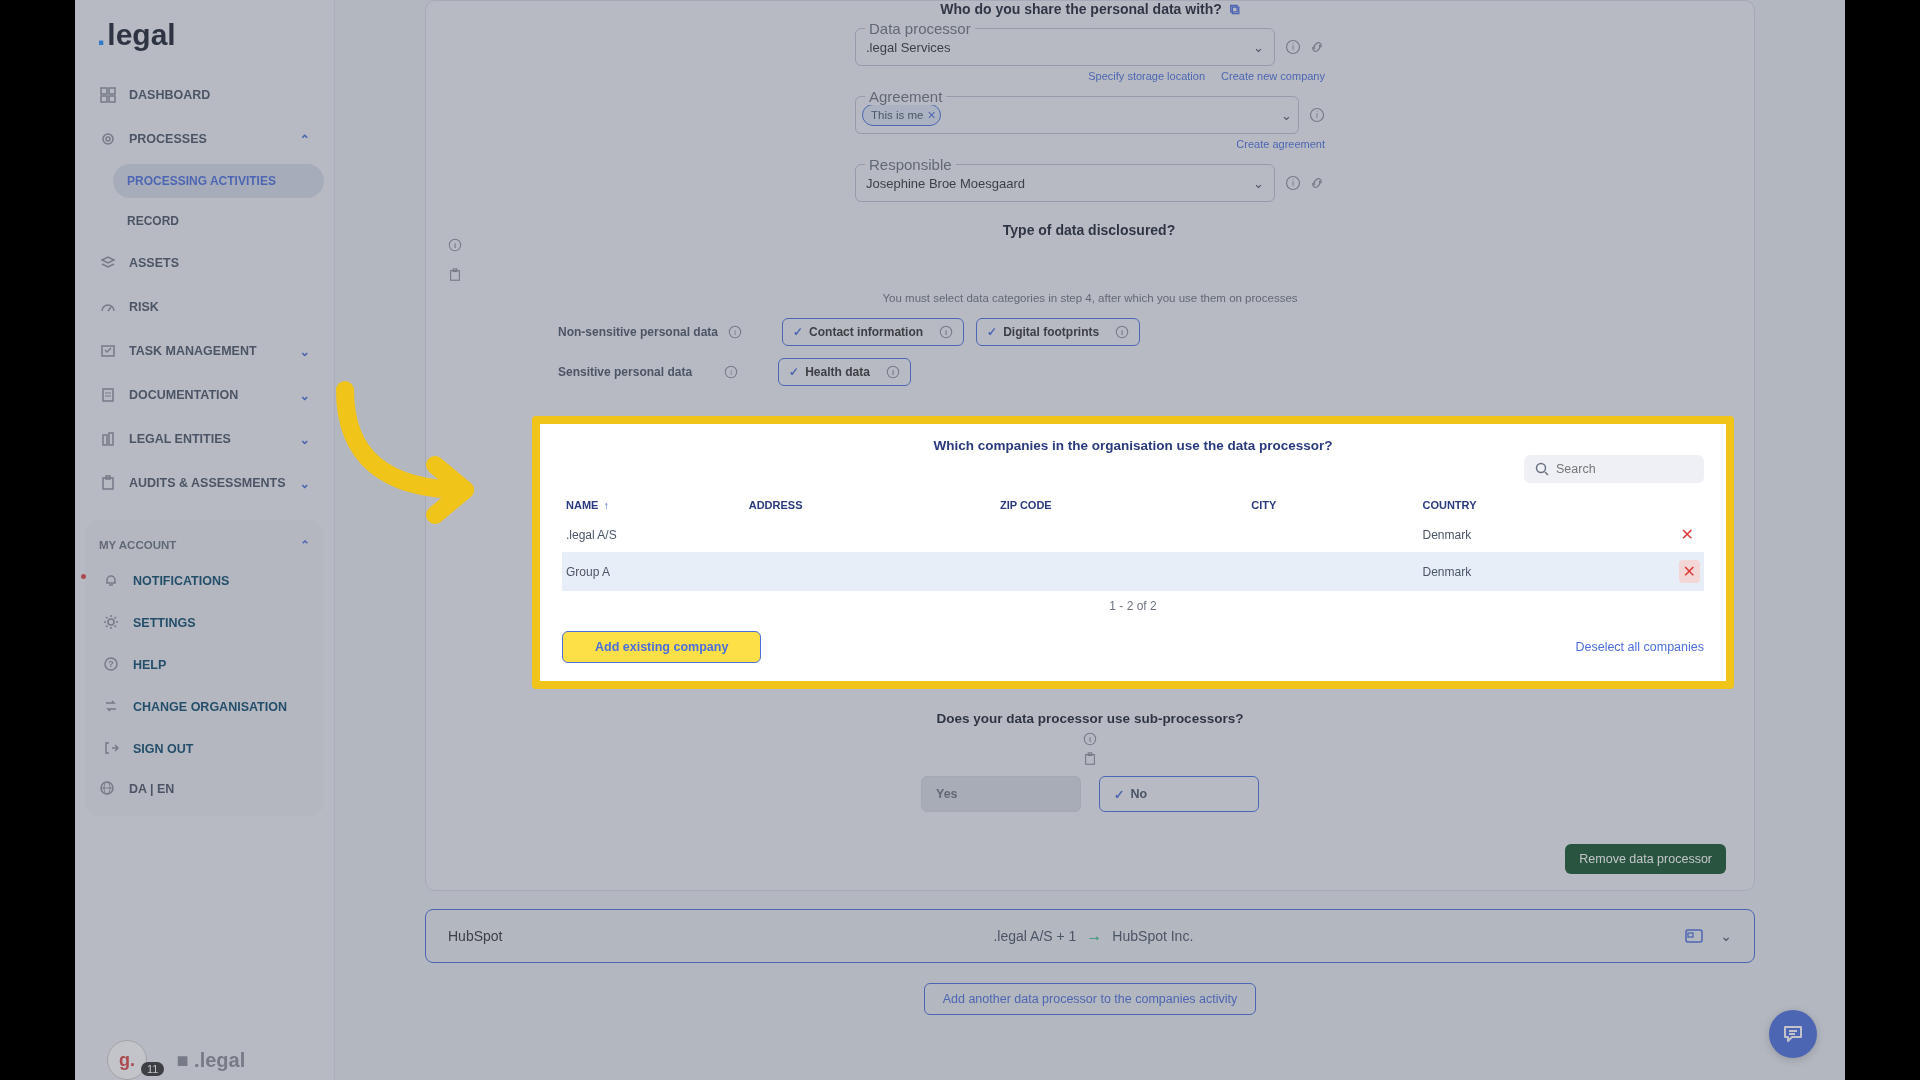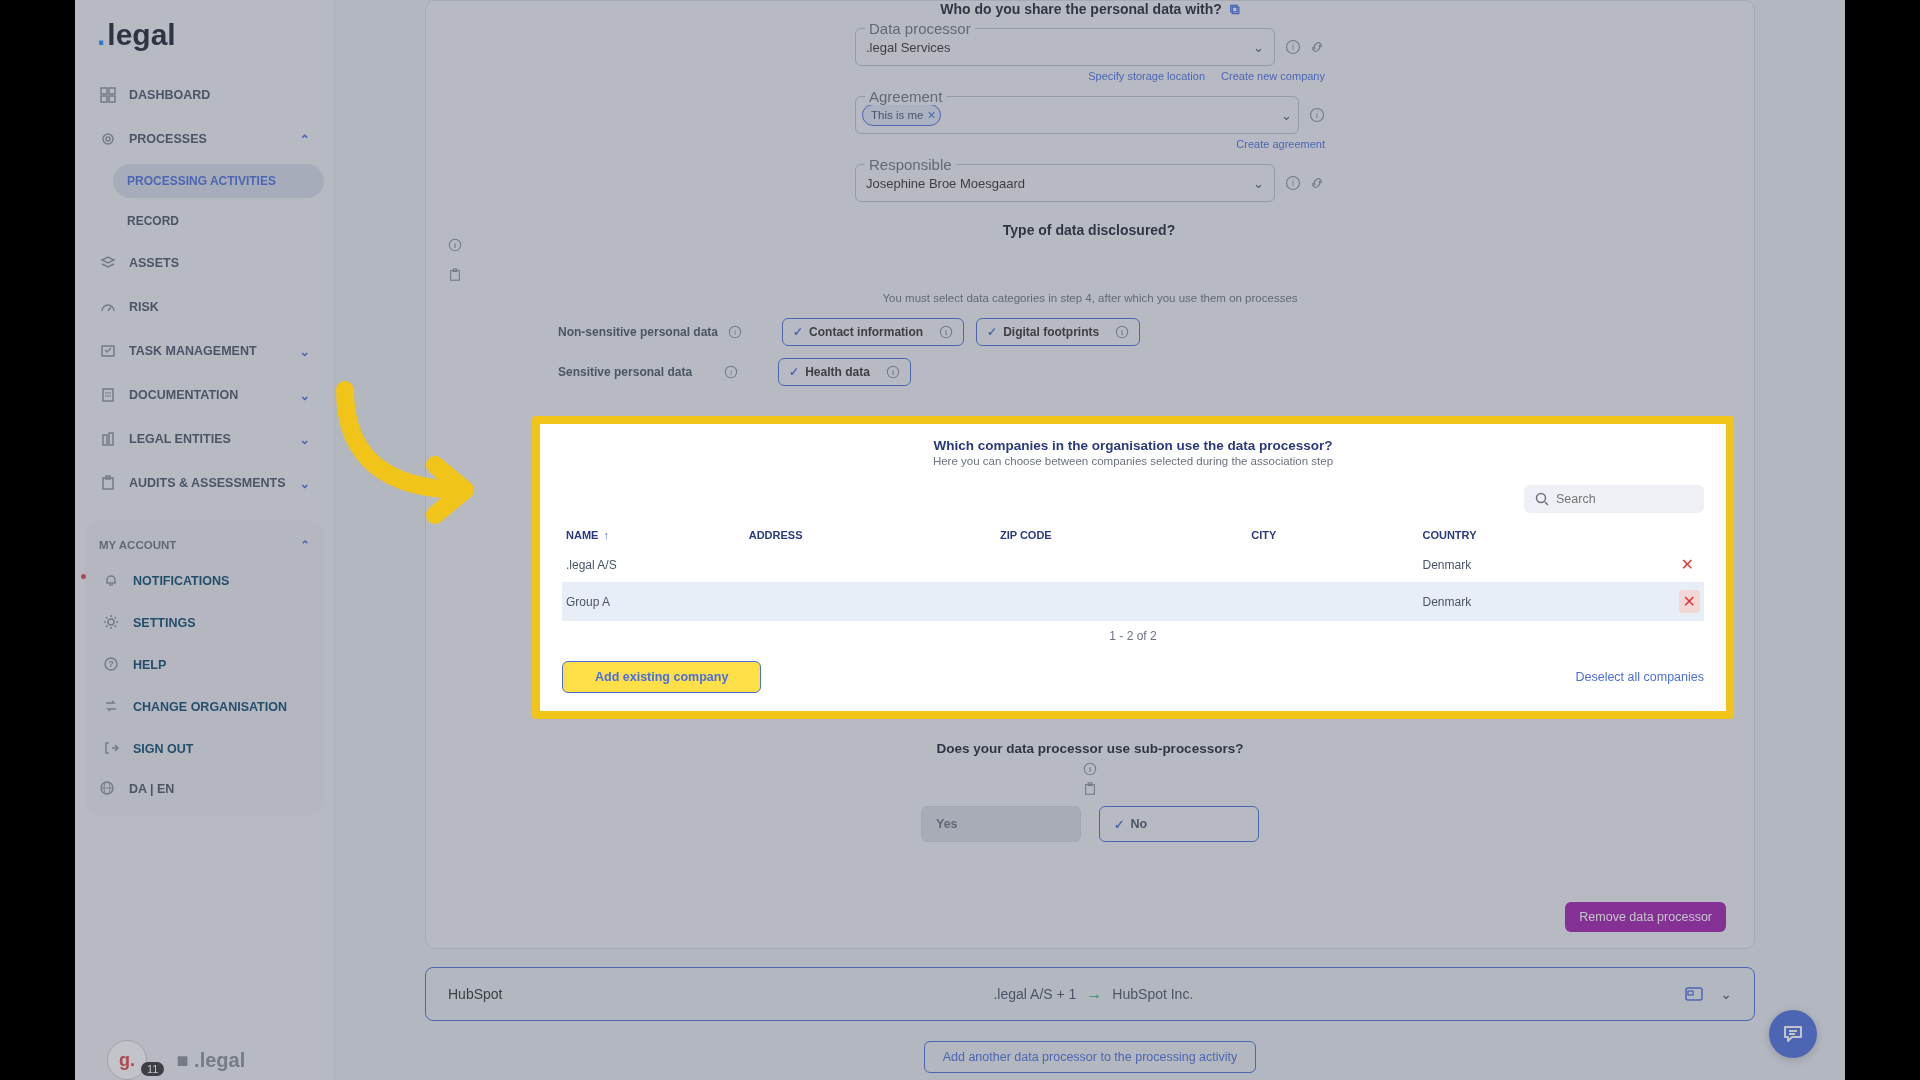--- a/index.html
+++ b/index.html
@@ -71,21 +71,21 @@
 
 .q2 { text-align: center; padding: 8px 0 12px; }
 .q2-title { font-size: 13.5px; font-weight: 700; color: #1d2333; margin-bottom: 10px; display: flex; justify-content: center; align-items: center; gap: 6px; flex-direction: column;}
 .yn { display: flex; justify-content: center; gap: 18px; }
 .yn-btn { width: 160px; height: 36px; border-radius: 6px; display: flex; align-items: center; padding: 0 14px; font-size: 12.5px; font-weight: 600; cursor: pointer; }
 .yn-no { background: #d6dbe2; color: #6b7280; border: 1px solid #cfd4dc; }
 .yn-yes { border: 1.5px solid #4c6fdd; background: #eef0f5; color: #4a5568; }
 .yn-yes .check { color: #4c6fdd; margin-right: 6px; }
 
 .remove-row { display: flex; justify-content: flex-end; padding: 20px 28px 0; }
-.btn-danger { background: #a21caf; color: #fff; border: none; padding: 8px 14px; font-size: 12.5px; border-radius: 6px; cursor: pointer; margin-top: 28px; }
+.btn-danger { background: #14532d; color: #fff; border: none; padding: 8px 14px; font-size: 12.5px; border-radius: 6px; cursor: pointer; }
 
 .hubspot { margin: 16px 90px 20px; border: 1.5px solid #4c6fdd; border-radius: 8px; padding: 16px 22px; display: flex; align-items: center; font-size: 14px; color: #333; }
 .hs-mid { margin: 0 auto; display: flex; align-items: center; gap: 10px; color: #4a5568; }
 .hs-mid .arrow { color: #21b573; font-size: 16px; }
 .hs-right { display: flex; align-items: center; gap: 16px; color: #4c6fdd; }
 
 .add-row { text-align: center; margin: 0 90px 40px; }
 .btn-outline-sm { border: 1px solid #4c6fdd; background: transparent; color: #4c6fdd; font-size: 12.5px; padding: 8px 18px; border-radius: 6px; cursor: pointer; }
 
 .arrow-svg { position: absolute; left: 240px; top: 370px; z-index: 30; pointer-events: none; }
@@ -396,21 +396,20 @@
                     <text x="8" y="11" text-anchor="middle" font-size="9" fill="#8a8f9a">i</text>
                   </svg>
                 </span>
               </div>
           </div>
         </div>
       </div>
 
       <div class="highlight">
         <div class="hl-title">Which companies in the organisation use the data processor?</div>
-        <div class="hl-sub">Here you can choose between companies selected during the association step</div>
         <div class="search-wrap">
           <div class="search">
             <span class="s-icon">
                 <svg width="16" height="16" viewBox="0 0 16 16">
                   <circle cx="7" cy="7" r="4.5" fill="none" stroke="#6b7280" stroke-width="1.5"></circle>
                   <line x1="11" y1="11" x2="14" y2="14" stroke="#6b7280" stroke-width="1.5"></line>
                 </svg>
               </span>
             <input placeholder="Search" style="">
           </div>
@@ -500,21 +499,21 @@
             <svg width="20" height="20" viewBox="0 0 20 20">
               <rect x="2" y="4" width="16" height="12" rx="2" fill="none" stroke="#4c6fdd" stroke-width="1.5"></rect>
               <rect x="4" y="7" width="5" height="4" fill="none" stroke="#4c6fdd" stroke-width="1.3"></rect>
             </svg>
           </span>
         <span style="color:#4a5568">⌄</span>
       </span>
     </div>
 
     <div class="add-row">
-      <button class="btn-outline-sm">Add another data processor to the processing activity</button>
+      <button class="btn-outline-sm">Add another data processor to the companies activity</button>
     </div>
   </div>
 
   <div class="overlay"></div>
 
   <svg class="arrow-svg" width="200" height="160" viewBox="0 0 200 160">
     <path d="M 30 20 Q 30 120 150 120" fill="none" stroke="#f0c419" stroke-width="18" stroke-linecap="round"></path>
     <path d="M 150 120 L 120 95 M 150 120 L 120 145" fill="none" stroke="#f0c419" stroke-width="18" stroke-linecap="round"></path>
   </svg>
 

